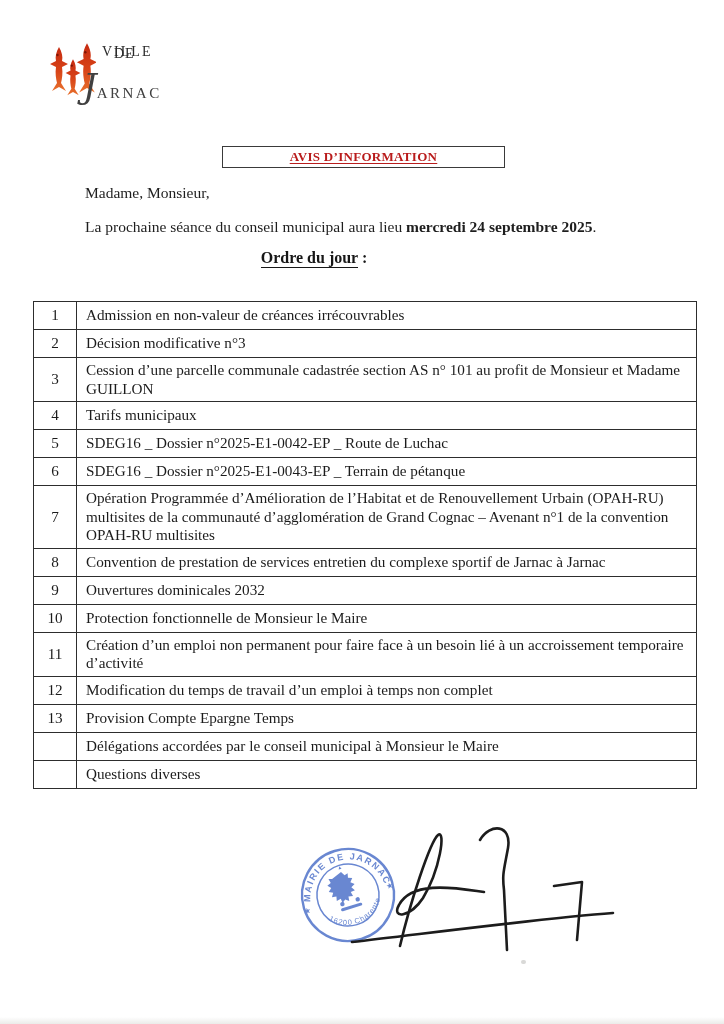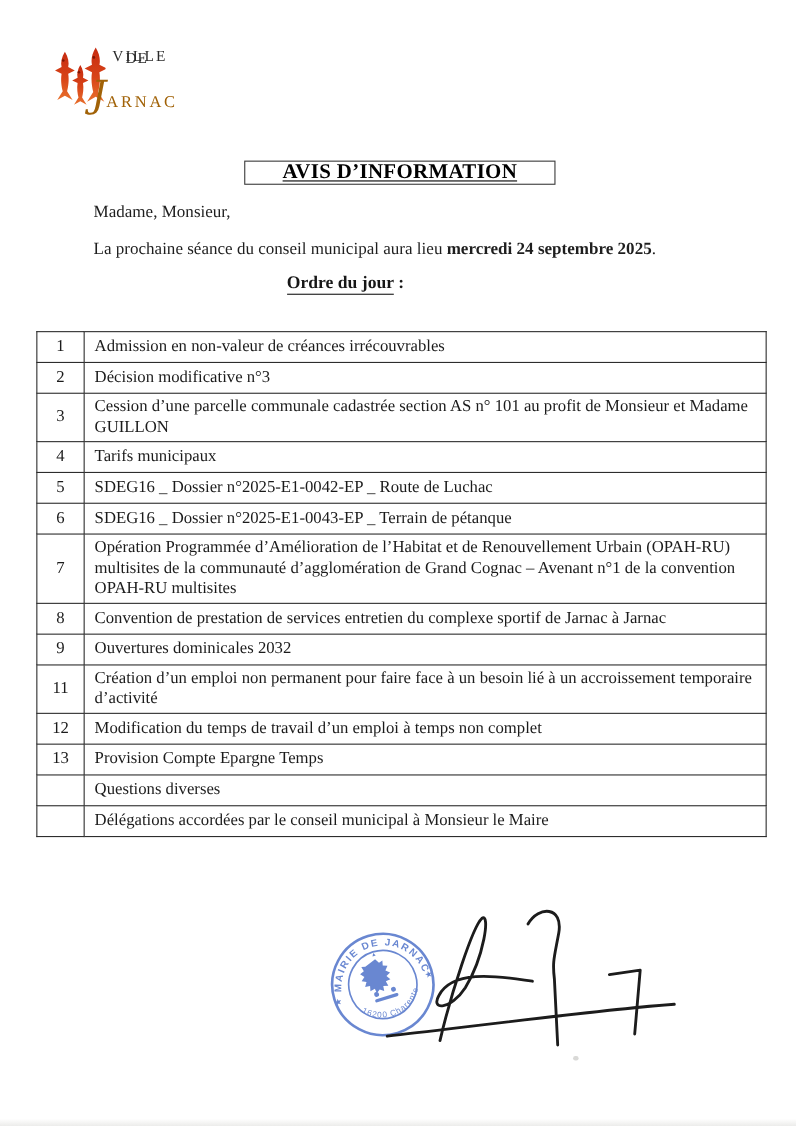--- a/index.html
+++ b/index.html
@@ -5,32 +5,32 @@
   html,body{margin:0;padding:0;background:#ffffff;}
   .page{
     position:relative;width:724px;height:1024px;background:#ffffff;overflow:hidden;
     font-family:"Liberation Serif","DejaVu Serif",serif;color:#1e1e1e;
   }
   
   .logo{position:absolute;left:50px;top:40px;width:130px;height:70px;}
   .logo-figures{position:absolute;left:0;top:2px;}
   .logo-ville{position:absolute;left:52px;top:4px;font-size:14px;letter-spacing:2px;color:#2b2b2b;font-family:"Liberation Serif",serif;}
   .logo-de{position:absolute;left:64px;top:6px;font-size:14px;letter-spacing:1px;color:#2b2b2b;}
-  .logo-jarnac{position:absolute;left:33px;top:26px;font-size:15px;letter-spacing:2.5px;color:#a16207;white-space:nowrap;}
+  .logo-jarnac{position:absolute;left:33px;top:26px;font-size:15px;letter-spacing:2.5px;color:#404040;white-space:nowrap;}
   .logo-jarnac::first-letter{
     font-size:34px;font-style:italic;font-family:"DejaVu Serif",serif;letter-spacing:0;
   }
   
   .title-box{
     position:absolute;left:222px;top:146px;width:281px;height:20px;
     border:1.5px solid #3a3a3a;display:flex;align-items:center;justify-content:center;
   }
   .title-box span{
-    font-weight:bold;font-size:19px;letter-spacing:.3px;
-    text-decoration:underline;text-underline-offset:2px;color:#000000;
+    font-weight:bold;font-size:13px;letter-spacing:.3px;
+    text-decoration:underline;text-underline-offset:2px;color:#b91c1c;
   }
   
   .salutation{position:absolute;left:85px;top:184px;font-size:15.5px;}
   .intro{position:absolute;left:85px;top:218px;font-size:15.5px;white-space:nowrap;}
   .intro b{font-weight:bold;}
   .agenda-heading{position:absolute;left:0;top:249px;width:628px;text-align:center;font-size:16px;font-weight:bold;color:#171717;}
   .agenda-heading .u{border-bottom:1.6px solid #171717;padding-bottom:1px;}
   
   table.agenda{
     position:absolute;left:33px;top:301px;width:664px;
@@ -125,38 +125,42 @@
         </tr>
       <tr>
           <td class="num">8</td>
           <td>Convention de prestation de services entretien du complexe sportif de Jarnac à Jarnac</td>
         </tr>
       <tr>
           <td class="num">9</td>
           <td>Ouvertures dominicales 2032</td>
         </tr>
       <tr>
+          <td class="num">10</td>
+          <td>Protection fonctionnelle de Monsieur le Maire</td>
+        </tr>
+      <tr>
           <td class="num">11</td>
           <td>Création d’un emploi non permanent pour faire face à un besoin lié à un accroissement temporaire d’activité</td>
         </tr>
       <tr>
           <td class="num">12</td>
           <td>Modification du temps de travail d’un emploi à temps non complet</td>
         </tr>
       <tr>
           <td class="num">13</td>
           <td>Provision Compte Epargne Temps</td>
         </tr>
       <tr>
           <td class="num"></td>
+          <td>Délégations accordées par le conseil municipal à Monsieur le Maire</td>
+        </tr>
+      <tr>
+          <td class="num"></td>
           <td>Questions diverses</td>
-        </tr>
-      <tr>
-          <td class="num"></td>
-          <td>Délégations accordées par le conseil municipal à Monsieur le Maire</td>
         </tr>
     </tbody>
   </table>
 
 
   <svg class="stamp" viewBox="0 0 110 110">
     <g transform="rotate(-17 55 55)" fill="none" stroke="#5577cb" opacity="0.88">
       <circle cx="55" cy="55" r="46" stroke-width="2.4"></circle>
       <circle cx="55" cy="55" r="31" stroke-width="1.5"></circle>
       <defs>

